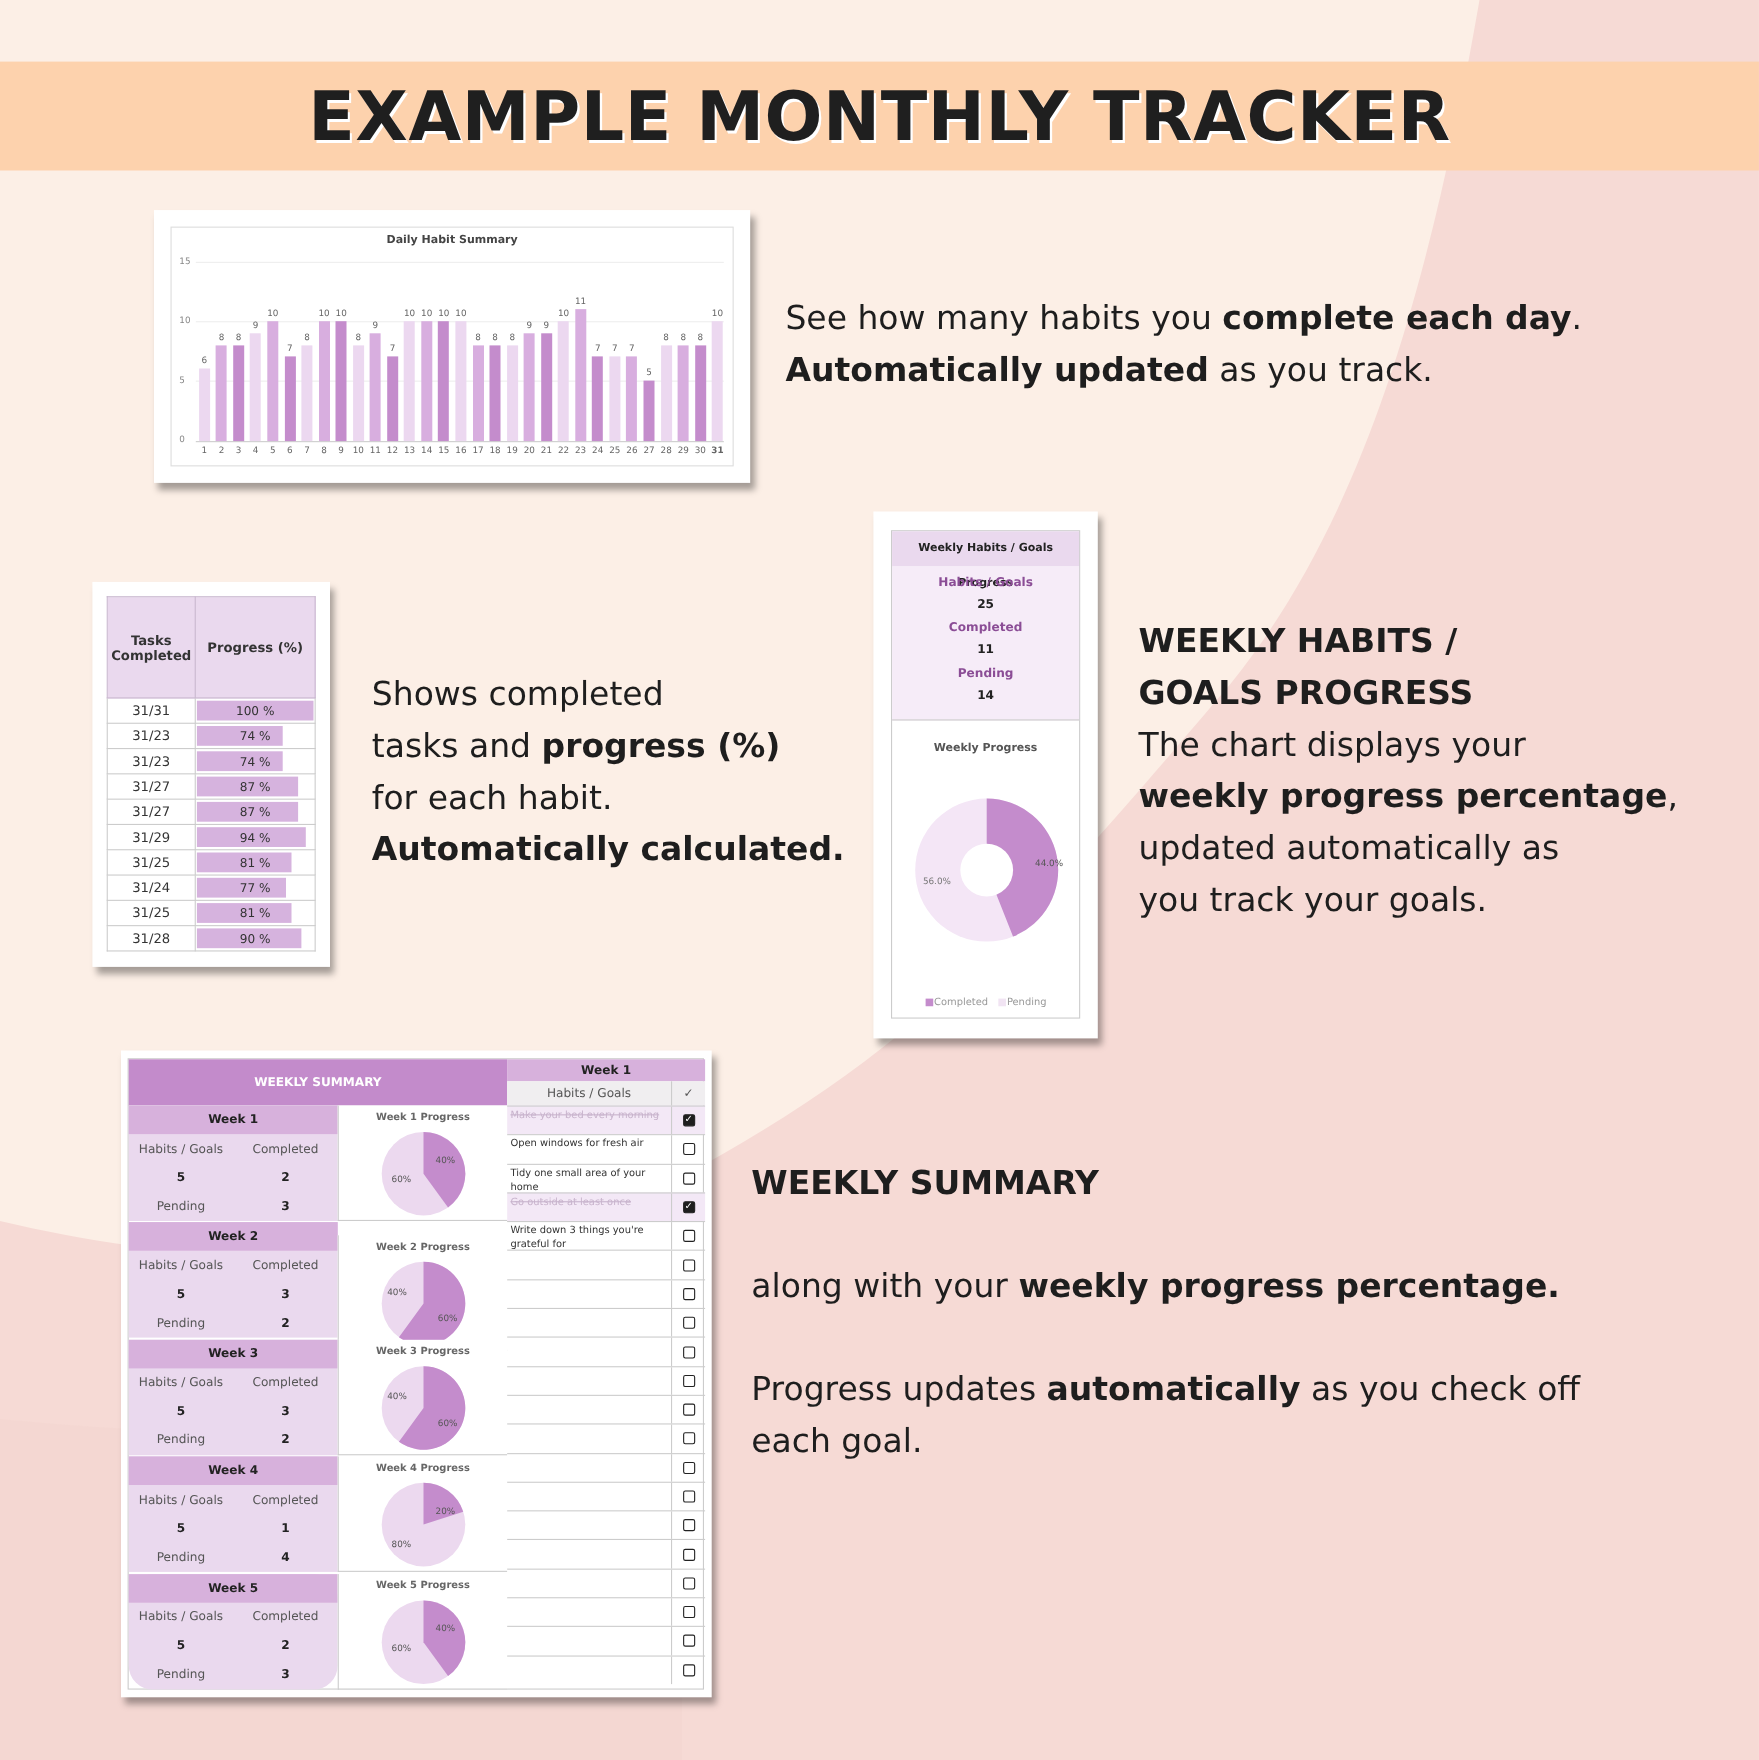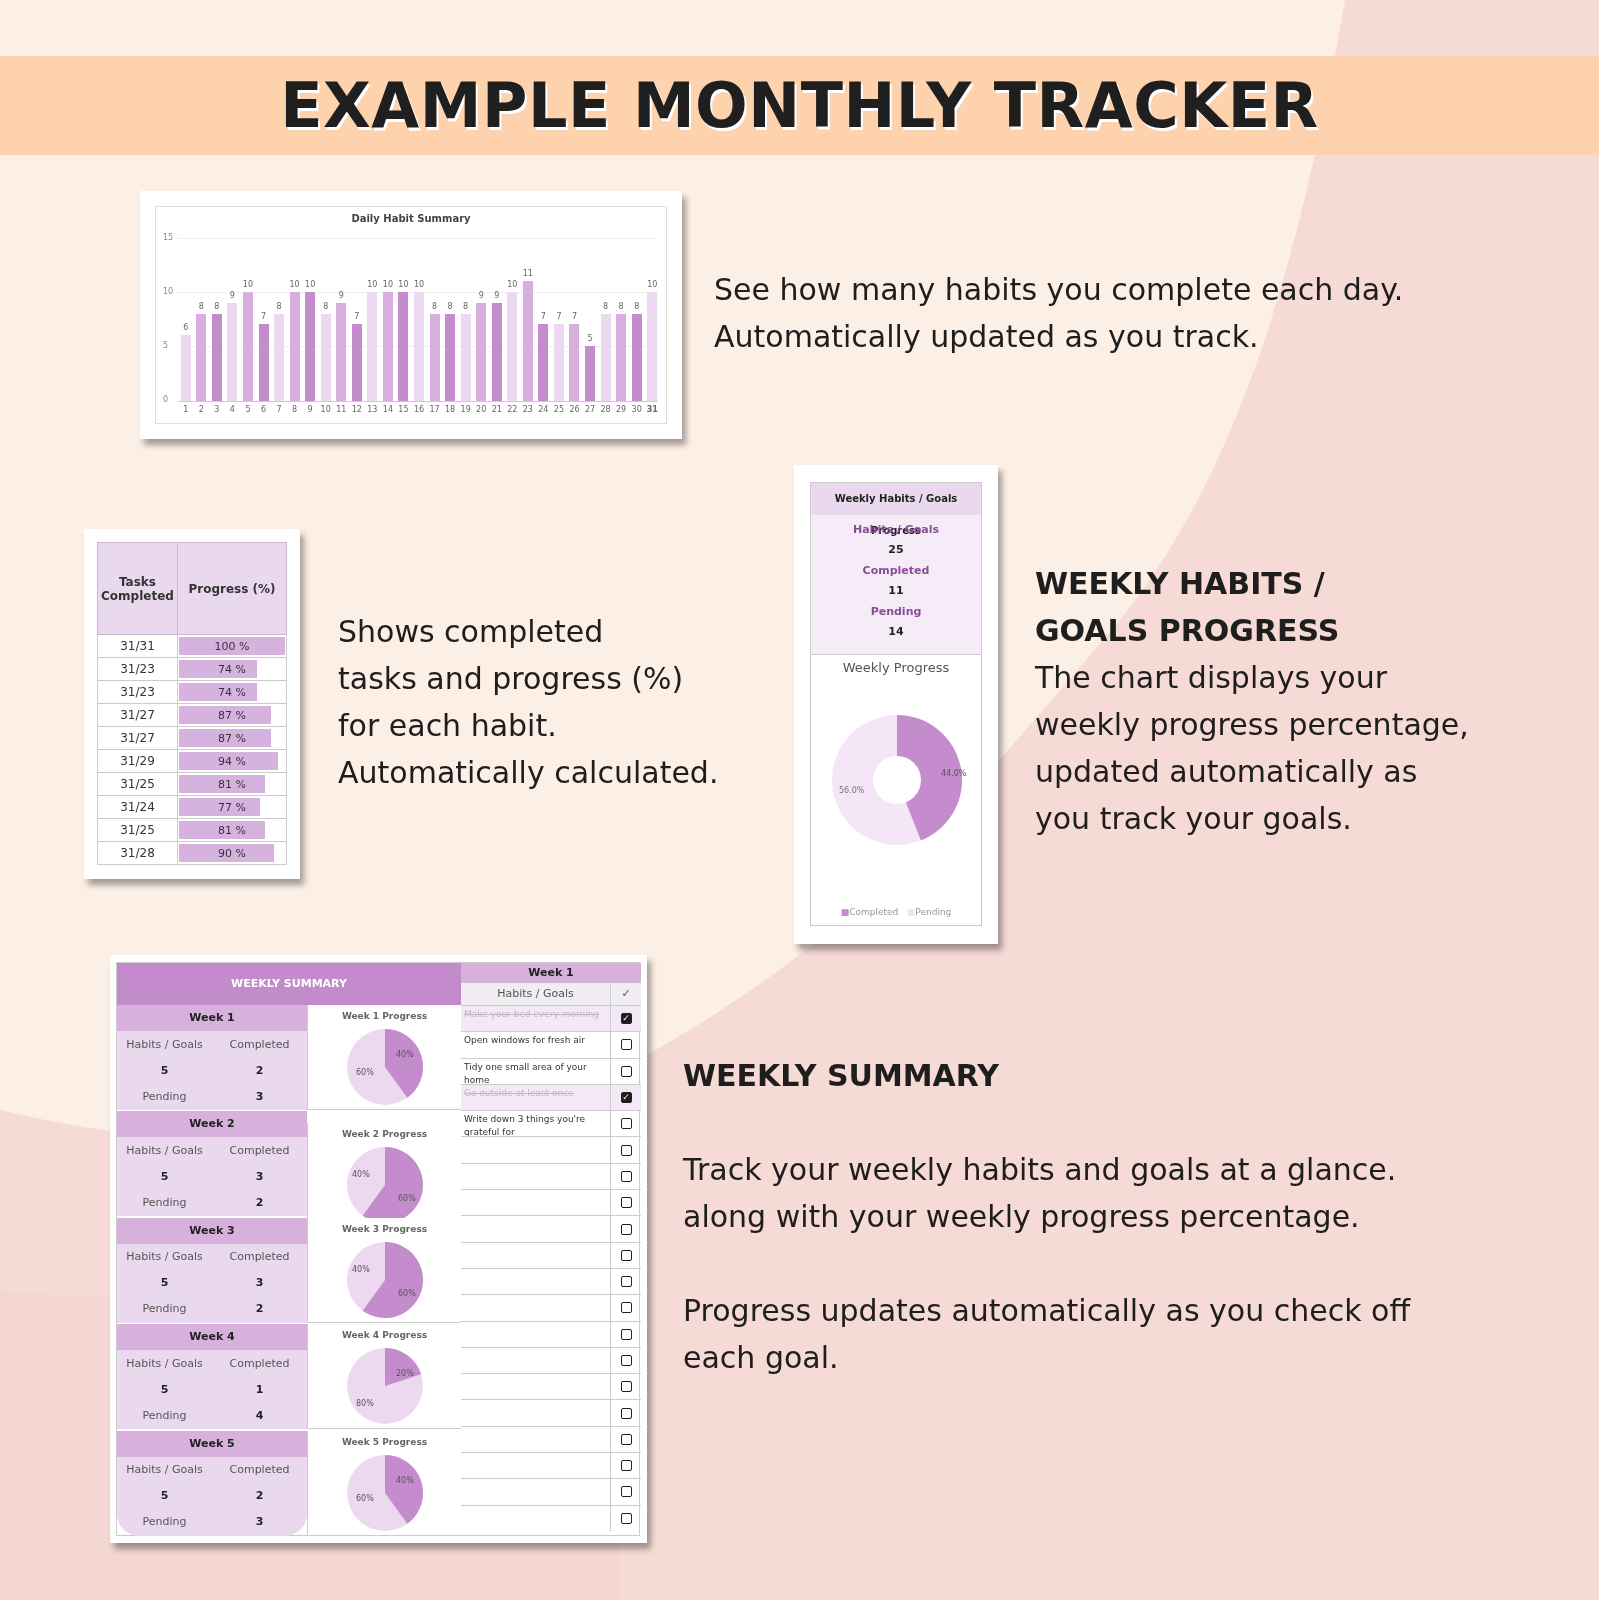--- a/index.html
+++ b/index.html
@@ -3,21 +3,21 @@
 <meta charset="utf-8">
 <style>
   *{box-sizing:border-box;margin:0;padding:0}
   html,body{width:1599px;height:1600px;overflow:hidden}
   body{position:relative;background:#fcefe6;font-family:"DejaVu Sans","Liberation Sans",sans-serif;color:#1e1e1e}
   .bgshape{position:absolute;inset:0;z-index:0}
   .title-band{position:absolute;left:0;top:56px;width:1599px;height:99px;background:#fdd2ad;display:flex;align-items:center;justify-content:center;z-index:2}
   .title-band h1{font-family:"DejaVu Sans",sans-serif;font-weight:bold;font-size:62px;letter-spacing:0.5px;color:#1f1f1f;text-shadow:2px 3px 0 #fff}
   .card{position:absolute;background:#fff;box-shadow:4px 6px 6px rgba(0,0,0,0.35);z-index:3}
   .desc{position:absolute;z-index:3;font-family:"DejaVu Sans",sans-serif;color:#1e1e1e;font-size:30px;line-height:47px}
-  .desc b{font-weight:normal}
+  .desc b{font-weight:bold}
   .desc h2{font-size:30px;font-weight:bold;line-height:47px}
   
   .chart1{left:140px;top:191px;width:542px;height:248px}
   .chart1 .inner{position:absolute;left:15px;top:15px;width:512px;height:218px;border:1px solid #ddd}
   .chart1 .ctitle{position:absolute;top:6px;width:100%;text-align:center;font-size:10px;color:#444;font-weight:bold}
   .ytick{position:absolute;left:7px;font-size:8px;color:#888}
   .gridline{position:absolute;left:22px;right:8px;height:1px;background:#eee}
   .bars{position:absolute;left:22px;right:8px;top:30px;height:164px}
   .bar{position:absolute;bottom:0;width:10px}
   .bar .lbl{position:absolute;top:-12px;left:-4px;width:18px;text-align:center;font-size:8px;color:#666}
@@ -30,21 +30,21 @@
   .ptable td.pc{position:relative;padding:0}
   .ptable td.pc .fill{position:absolute;left:1px;top:2px;bottom:2px;background:#d6b3de}
   .ptable td.pc span{position:relative;font-size:11px}
   
   .card3{left:794px;top:465px;width:204px;height:479px}
   .card3 .frame{position:absolute;left:16px;top:17px;width:172px;height:444px;border:1px solid #ccc}
   .wh-head{height:32px;background:#ead9ee;font-size:10px;font-weight:bold;text-align:center;line-height:32px;color:#222}
   .wh-body{background:#f6ecf8;height:140px;text-align:center;font-size:11px;font-weight:bold;border-bottom:1px solid #ccc;padding-top:4px}
   .wh-body .k{color:#8b4d96;line-height:21px}
   .wh-body .v{color:#222;line-height:20px}
-  .donut-title{text-align:center;font-size:13px;color:#555;margin-top:5px;font-weight:normal}
+  .donut-title{text-align:center;font-size:10px;color:#555;margin-top:20px;font-weight:bold}
   .legend{position:absolute;bottom:8px;width:100%;text-align:center;font-size:9px;color:#999}
   
   .card4{left:110px;top:955px;width:537px;height:588px}
   .ws{position:absolute;left:6px;top:7px;width:524px;height:574px;border:1px solid #ccc}
   .ws-head{position:absolute;left:0;top:0;width:344px;height:42px;background:#c38bcb;color:#fff;font-size:11px;font-weight:bold;text-align:center;line-height:42px}
   .wk{position:absolute;left:0;width:190px;height:105px;background:#ead9ee}
   .wk .wt{height:26px;background:#d7b1dc;font-size:11px;font-weight:bold;text-align:center;line-height:26px;color:#222}
   .wk .row{display:flex;height:26px;align-items:center;font-size:11px;color:#555}
   .wk .row span{flex:1;text-align:center}
   .wk .row .b{font-weight:bold;color:#222}
@@ -556,18 +556,17 @@
           <path d="M77 46 L77 8 A38 38 0 0 1 99.33583958711398 76.742645786248 Z" fill="#c48ccc"></path>
     <text x="88" y="36" font-size="8" fill="#555" font-family="DejaVu Sans, sans-serif">40%</text>
     <text x="48" y="54" font-size="8" fill="#555" font-family="DejaVu Sans, sans-serif">60%</text>
         </svg></div>
     </div>
 </div>
 
 <div class="desc" style="left:683px;top:1052px">
   <h2>WEEKLY SUMMARY</h2>
   <div style="height:47px"></div>
-  <div><span>Track your </span><b>weekly habits and goals</b><span> at a glance.</span></div>
   <div><span>along with your </span><b>weekly progress percentage.</b></div>
   <div style="height:47px"></div>
   <div><span>Progress updates </span><b>automatically</b><span> as you check off</span></div>
   <div>each goal.</div>
 </div>
 
 </body></html>

